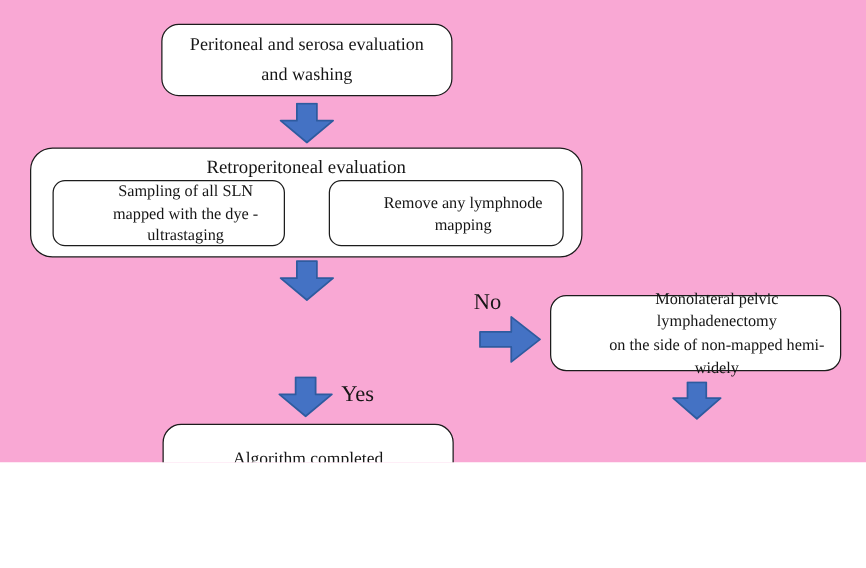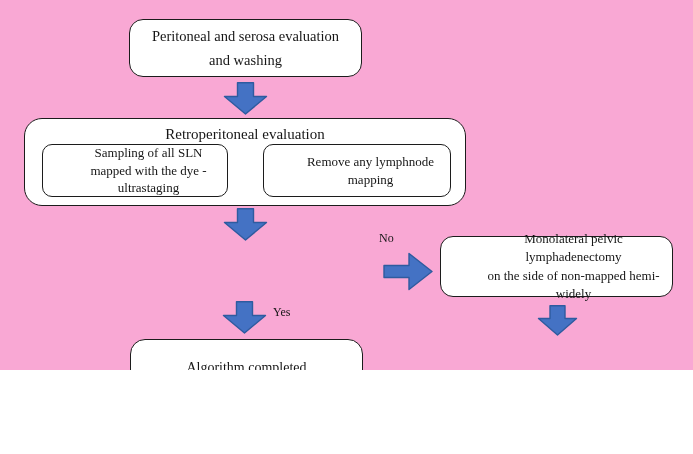--- a/index.html
+++ b/index.html
@@ -46,21 +46,21 @@
   #box-algorithm   { left: 130px; top: 339px; width: 233px; height: 57px; font-size: 14px;   line-height: 24px; border-radius: 15px; }
   #box-paraaortic  { left: 440px; top: 343px; width: 234px; height: 56px; font-size: 14.5px; line-height: 23px; }
 
   .arrow { position: absolute; }
   #arrow-top    { left: 223px; top: 82px;  }
   #arrow-mid    { left: 223px; top: 208px; }
   #arrow-yes    { left: 222px; top: 301px; }
   #arrow-right-col { left: 537px; top: 305px; }
   #arrow-no     { left: 383px; top: 252px; }
 
-  .branch-label { position: absolute; font-size: 12px; }
+  .branch-label { position: absolute; font-size: 18px; }
   #label-no  { left: 379px; top: 231px; }
   #label-yes { left: 273px; top: 305px; }
 
   .caption {
     position: absolute;
     left: 24px; top: 410px; width: 646px;
     font-weight: bold;
     font-size: 12.5px;
     line-height: 18px;
     color: #101010;

